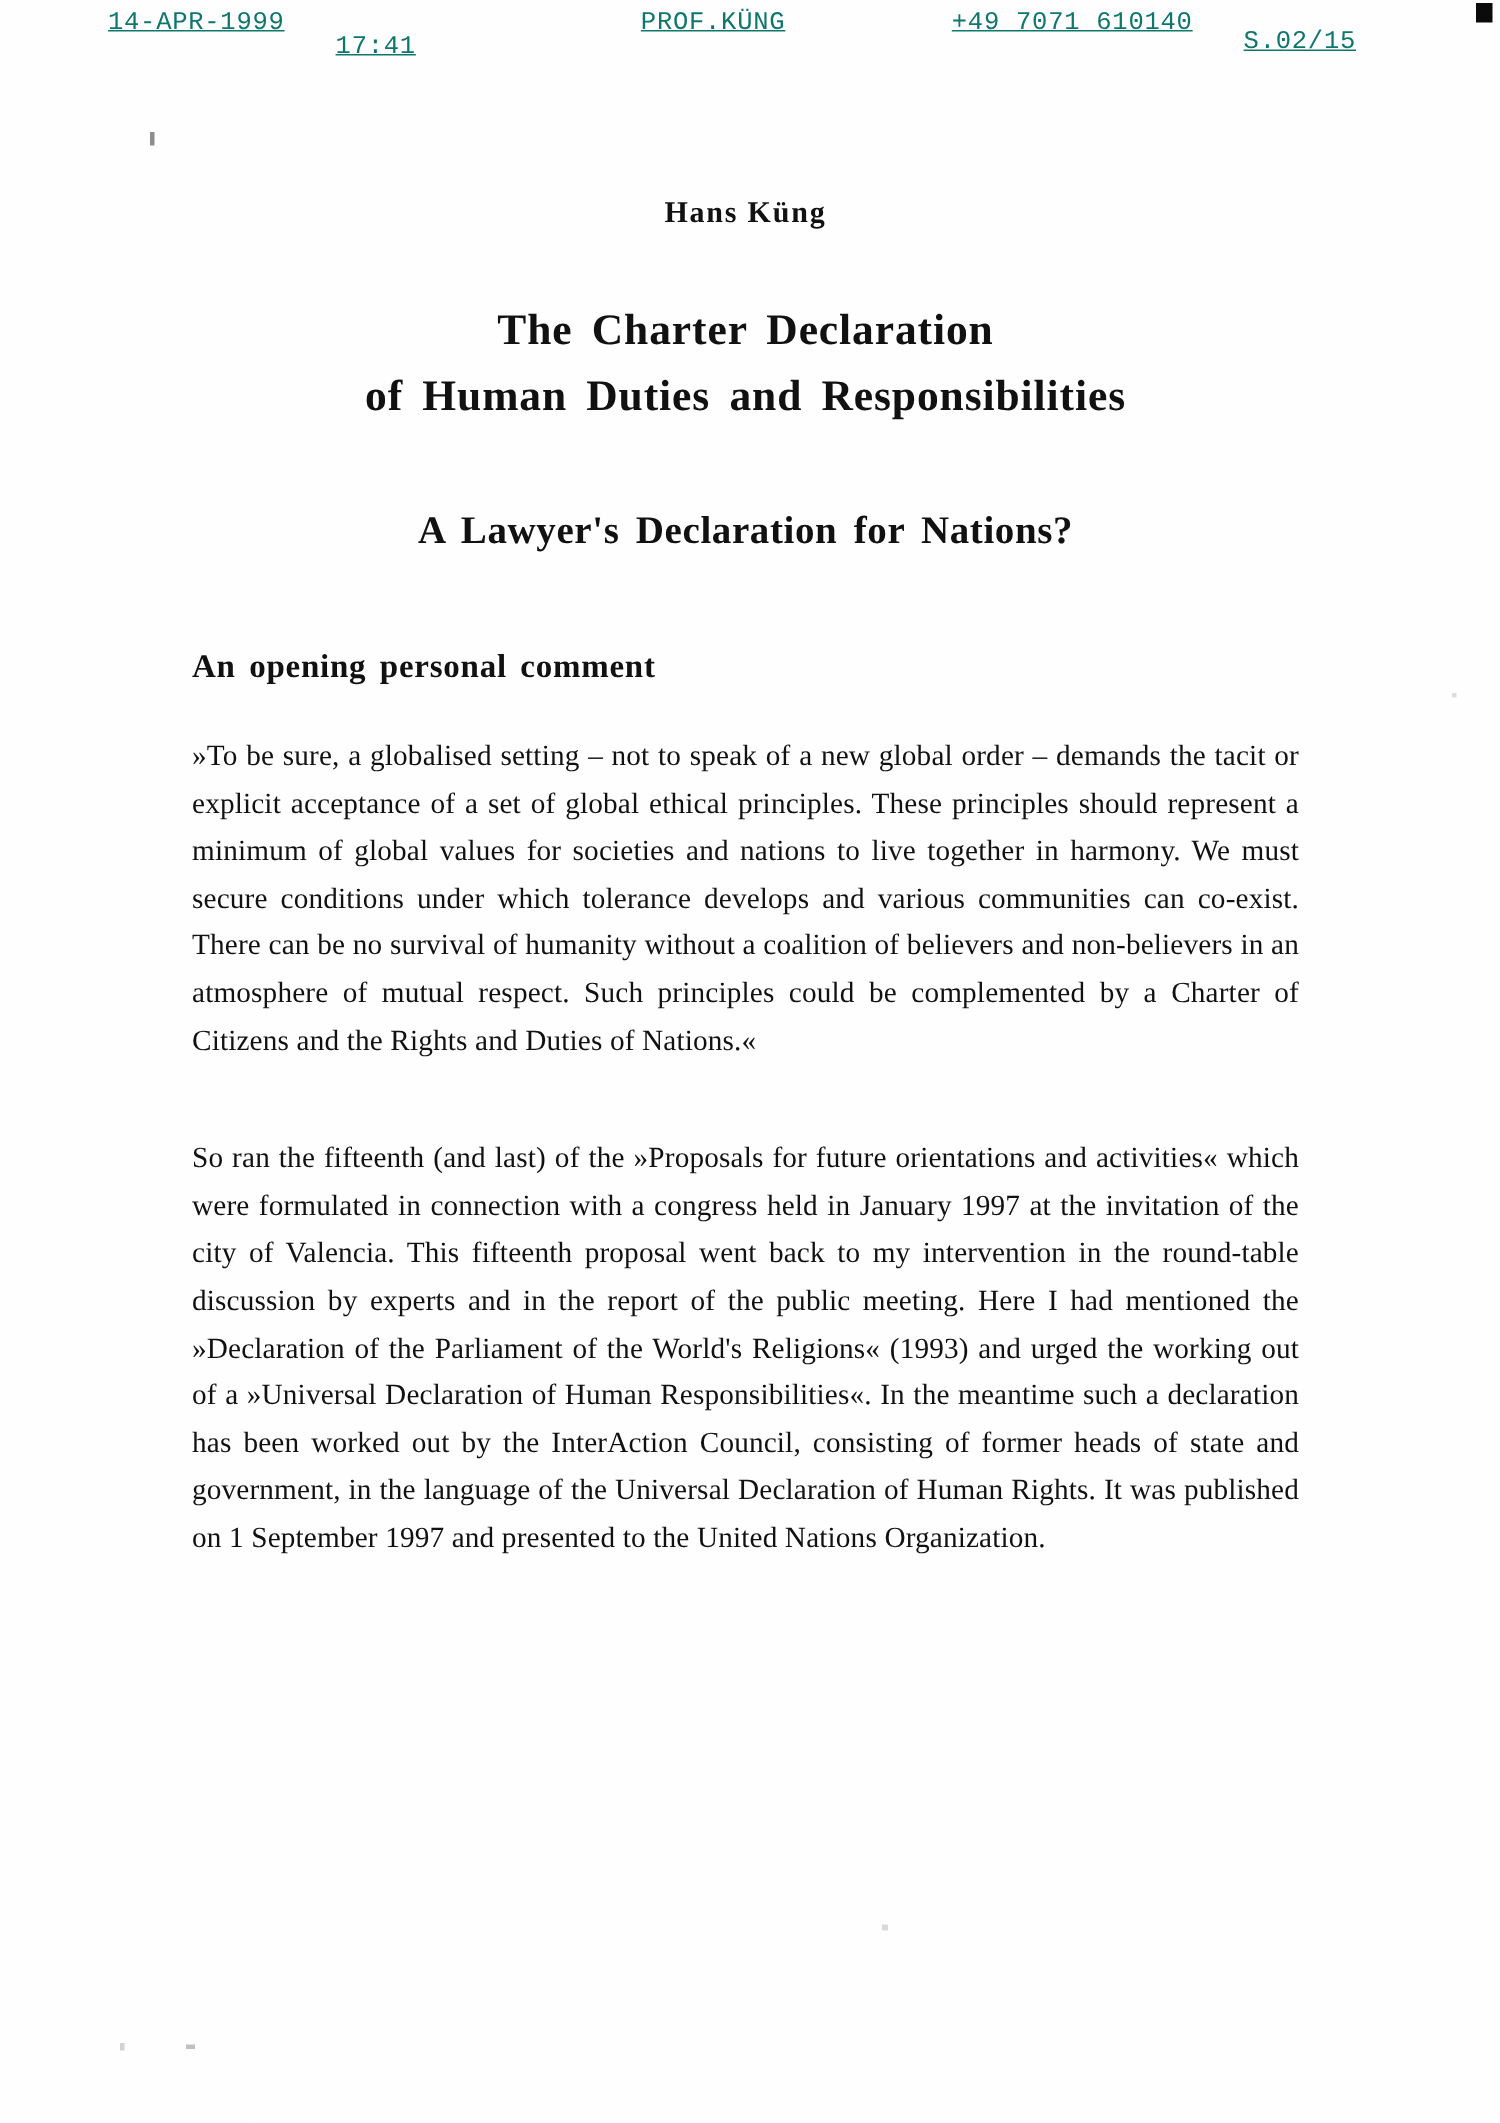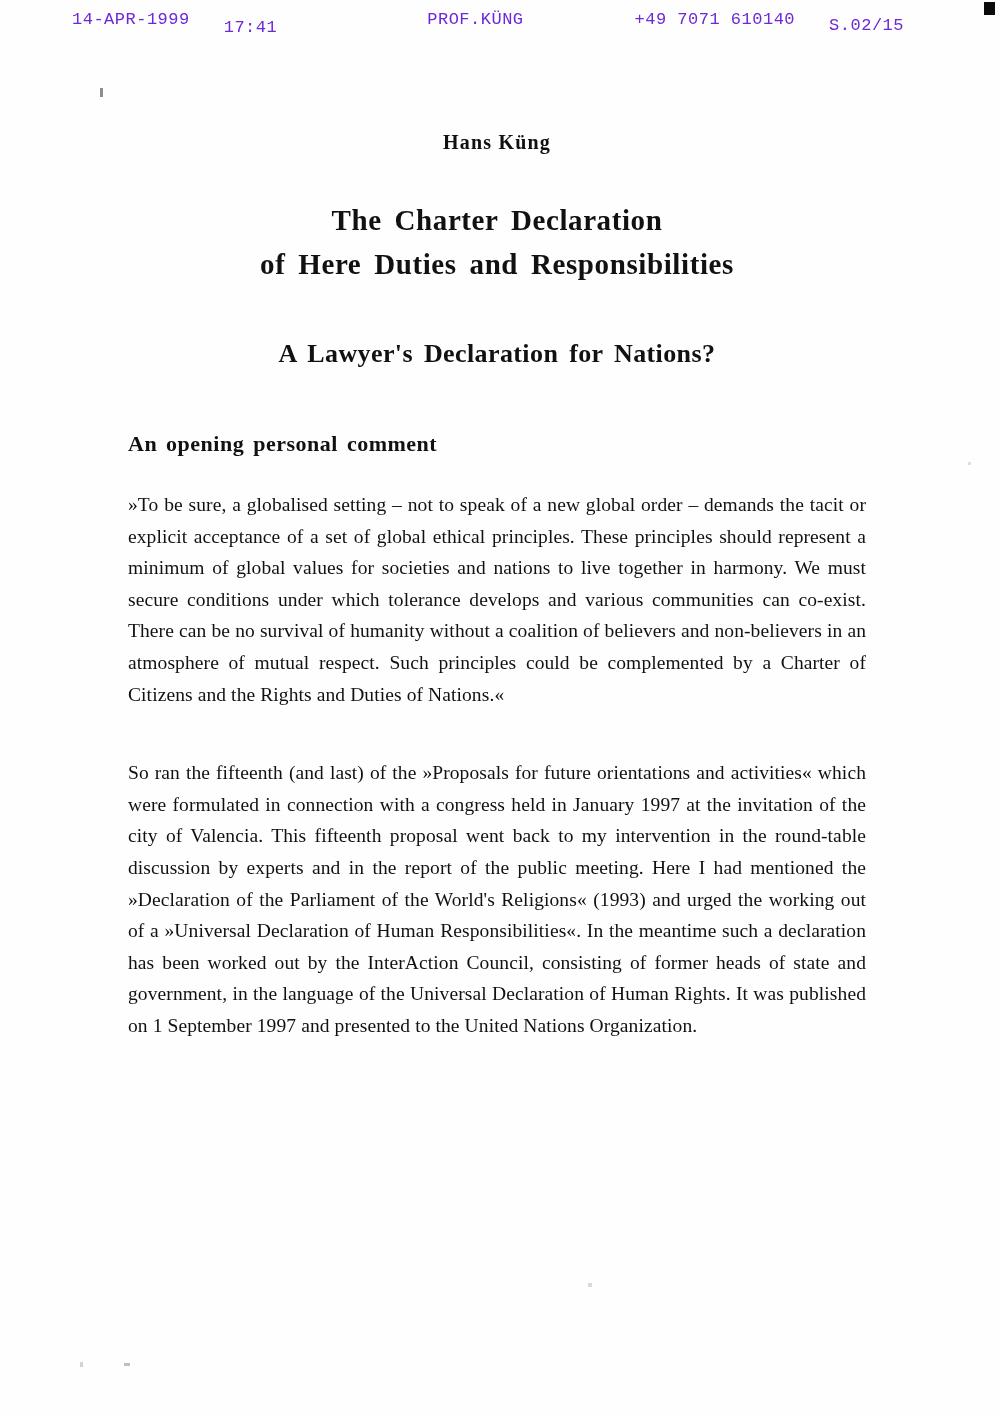--- a/index.html
+++ b/index.html
@@ -21,26 +21,26 @@
   }
 
   
   .fax-header {
     position: absolute;
     top: 6px;
     left: 72px;
     right: 40px;
     height: 26px;
     display: flex;
-    align-items: center;
     font-family: "Liberation Mono", "DejaVu Sans Mono", monospace;
     font-size: 17px;
     letter-spacing: 0.5px;
-    color: #6d28d9;
+    color: #0f766e;
     white-space: pre;
+    text-decoration: underline;
   }
   .fax-date      { margin-right: 34px; }
   .fax-time      { margin-right: 150px; margin-top: 16px; }
   .fax-sender    { margin-right: auto; }
   .fax-number    { margin-right: 34px; }
   .fax-pagecount { margin-right: 56px; margin-top: 13px; }
 
   
   .corner-artifact {
     position: absolute;
@@ -135,21 +135,21 @@
   <div class="speckle s3"></div>
   <div class="speckle s4"></div>
   <div class="speckle s5"></div>
 
   <div class="doc">
 
     <div class="author">Hans Küng</div>
 
     <div class="title">
       <div>The Charter  Declaration</div>
-      <div>of Here Duties and Responsibilities</div>
+      <div>of Human Duties and Responsibilities</div>
     </div>
 
     <div class="subtitle">A Lawyer's Declaration  for Nations?</div>
 
     <div class="section-heading">An opening  personal comment</div>
 
     <p class="body-text first-para">»To be sure, a globalised setting – not to speak of a new global order – demands the tacit or explicit acceptance of a set of global ethical principles. These principles should represent a minimum of global values for societies and nations to live together in harmony. We must secure conditions under which tolerance develops and various communities can co-exist. There can be no survival of humanity without a coalition of believers and non-believers in an atmosphere of mutual respect. Such principles could be complemented by a Charter of Citizens and the Rights and Duties of Nations.«</p>
     <p class="body-text gap">So ran the fifteenth (and last) of the »Proposals for future orientations and activities« which were formulated in connection with a congress held in January 1997 at the invitation of the city of Valencia. This fifteenth proposal went back to my intervention in the round-table discussion by experts and in the report of the public meeting. Here I had mentioned the »Declaration of the Parliament of the World's Religions« (1993) and urged the working out of a »Universal Declaration of Human Responsibilities«. In the meantime such a declaration has been worked out by the InterAction Council, consisting of former heads of state and government, in the language of the Universal Declaration of Human Rights. It was published on 1 September 1997 and presented to the United Nations Organization.</p>
 
   </div>

